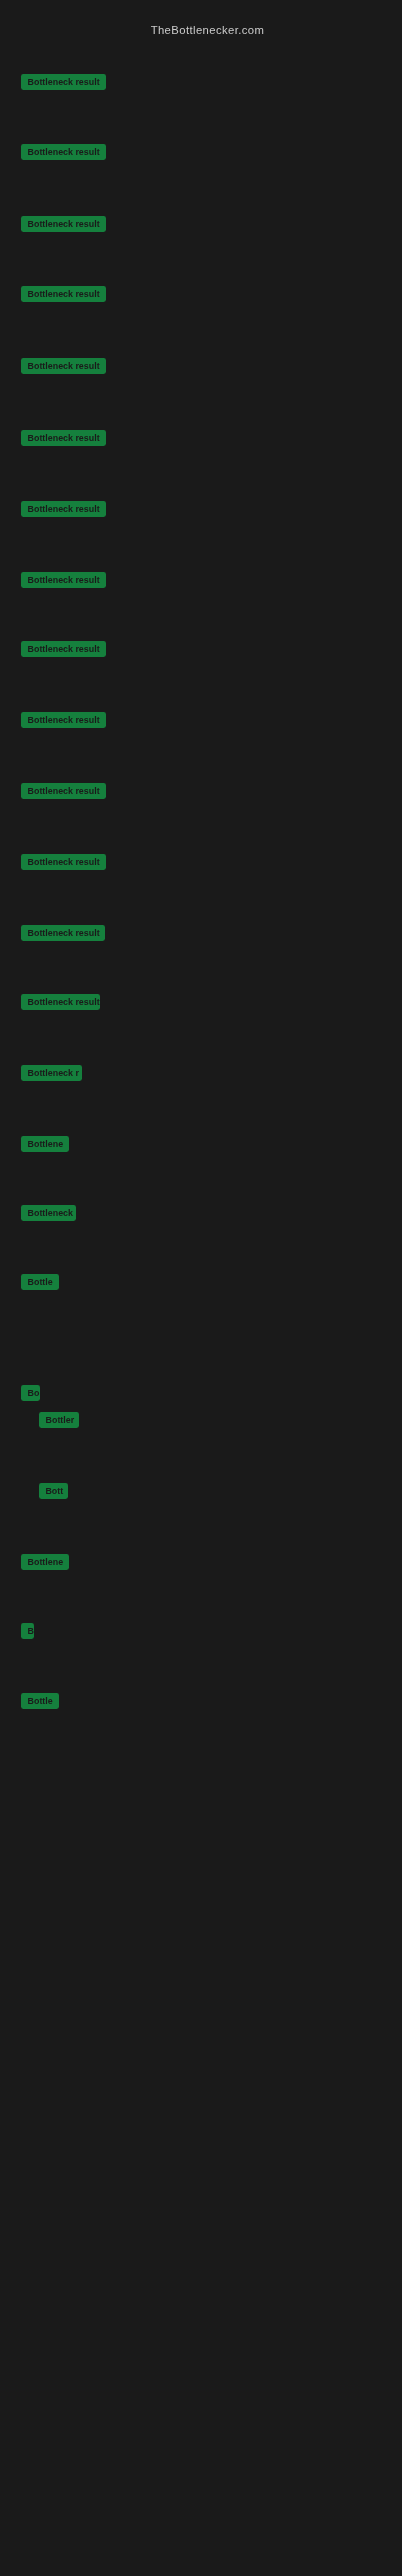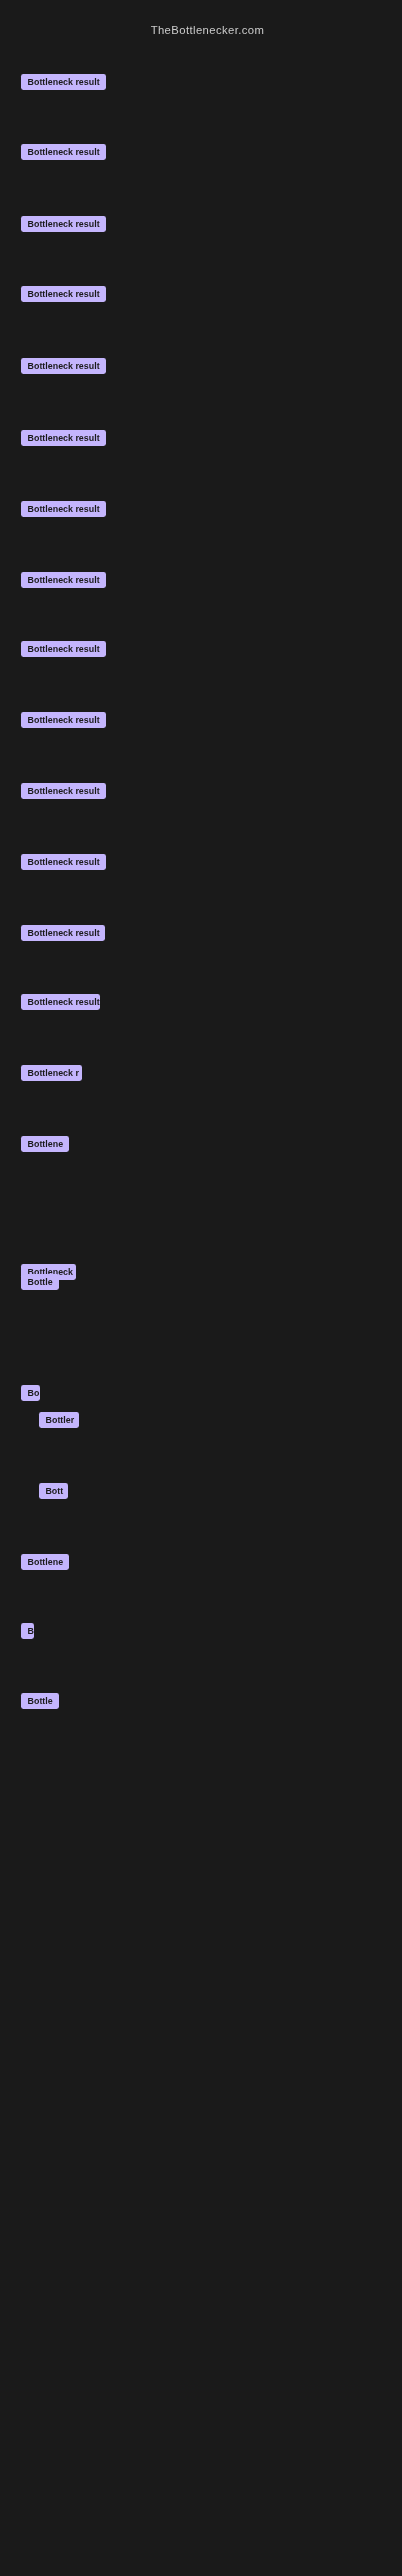--- a/index.html
+++ b/index.html
@@ -19,21 +19,21 @@
     .site-title {
       text-align: center;
       color: #cccccc;
       font-size: 11.3px;
       padding: 6.4px 0 3.2px 0;
       letter-spacing: 0.4px;
     }
 
     .bottleneck-badge {
       display: inline-block;
-      background-color: #c4b5fd;
+      background-color: #15803d;
       color: #1a1a1a;
       font-size: 8.9px;
       font-weight: bold;
       padding: 3.2px 6.4px;
       border-radius: 2.4px;
       white-space: nowrap;
       overflow: hidden;
     }
   </style>
 </head>
@@ -53,21 +53,21 @@
     <div style="position: absolute; top: 449px; left: 3.2px;"><span class="bottleneck-badge" style="max-width: 97px; display: inline-block; overflow: hidden;">Bottleneck result</span></div>
     <div style="position: absolute; top: 520px; left: 3.2px;"><span class="bottleneck-badge" style="max-width: 95px; display: inline-block; overflow: hidden;">Bottleneck result</span></div>
     <div style="position: absolute; top: 589px; left: 3.2px;"><span class="bottleneck-badge" style="max-width: 93px; display: inline-block; overflow: hidden;">Bottleneck result</span></div>
     <div style="position: absolute; top: 660px; left: 3.2px;"><span class="bottleneck-badge" style="max-width: 93px; display: inline-block; overflow: hidden;">Bottleneck result</span></div>
     <div style="position: absolute; top: 731px; left: 3.2px;"><span class="bottleneck-badge" style="max-width: 90px; display: inline-block; overflow: hidden;">Bottleneck result</span></div>
     <div style="position: absolute; top: 802px; left: 3.2px;"><span class="bottleneck-badge" style="max-width: 87px; display: inline-block; overflow: hidden;">Bottleneck result</span></div>
     <div style="position: absolute; top: 873px; left: 3.2px;"><span class="bottleneck-badge" style="max-width: 84px; display: inline-block; overflow: hidden;">Bottleneck result</span></div>
     <div style="position: absolute; top: 942px; left: 3.2px;"><span class="bottleneck-badge" style="max-width: 79px; display: inline-block; overflow: hidden;">Bottleneck result</span></div>
     <div style="position: absolute; top: 1013px; left: 3.2px;"><span class="bottleneck-badge" style="max-width: 61px; display: inline-block; overflow: hidden;">Bottleneck r</span></div>
     <div style="position: absolute; top: 1084px; left: 3.2px;"><span class="bottleneck-badge" style="max-width: 48px; display: inline-block; overflow: hidden;">Bottlene</span></div>
-    <div style="position: absolute; top: 1212px; left: 3.2px;"><span class="bottleneck-badge" style="max-width: 55px; display: inline-block; overflow: hidden;">Bottleneck</span></div>
+    <div style="position: absolute; top: 1153px; left: 3.2px;"><span class="bottleneck-badge" style="max-width: 55px; display: inline-block; overflow: hidden;">Bottleneck</span></div>
     <div style="position: absolute; top: 1222px; left: 3.2px;"><span class="bottleneck-badge" style="max-width: 39px; display: inline-block; overflow: hidden;">Bottle</span></div>
     <div style="position: absolute; top: 1291px; left: 3.2px; margin-top: 42px;"><span class="bottleneck-badge" style="max-width: 19.3px; display: inline-block; overflow: hidden;">Bo</span></div>
     <div style="position: absolute; top: 1360px; left: 3.2px; margin-left: 18px;"><span class="bottleneck-badge" style="max-width: 40px; display: inline-block; overflow: hidden;">Bottler</span></div>
     <div style="position: absolute; top: 1431px; left: 21px;"><span class="bottleneck-badge" style="max-width: 29px; display: inline-block; overflow: hidden;">Bott</span></div>
     <div style="position: absolute; top: 1502px; left: 3.2px;"><span class="bottleneck-badge" style="max-width: 48px; display: inline-block; overflow: hidden;">Bottlene</span></div>
     <div style="position: absolute; top: 1571px; left: 3.2px;"><span class="bottleneck-badge" style="max-width: 13px; display: inline-block; overflow: hidden;">B</span></div>
     <div style="position: absolute; top: 1641px; left: 3.2px;"><span class="bottleneck-badge" style="max-width: 39px; display: inline-block; overflow: hidden;">Bottle</span></div>
   </div>
 
 

